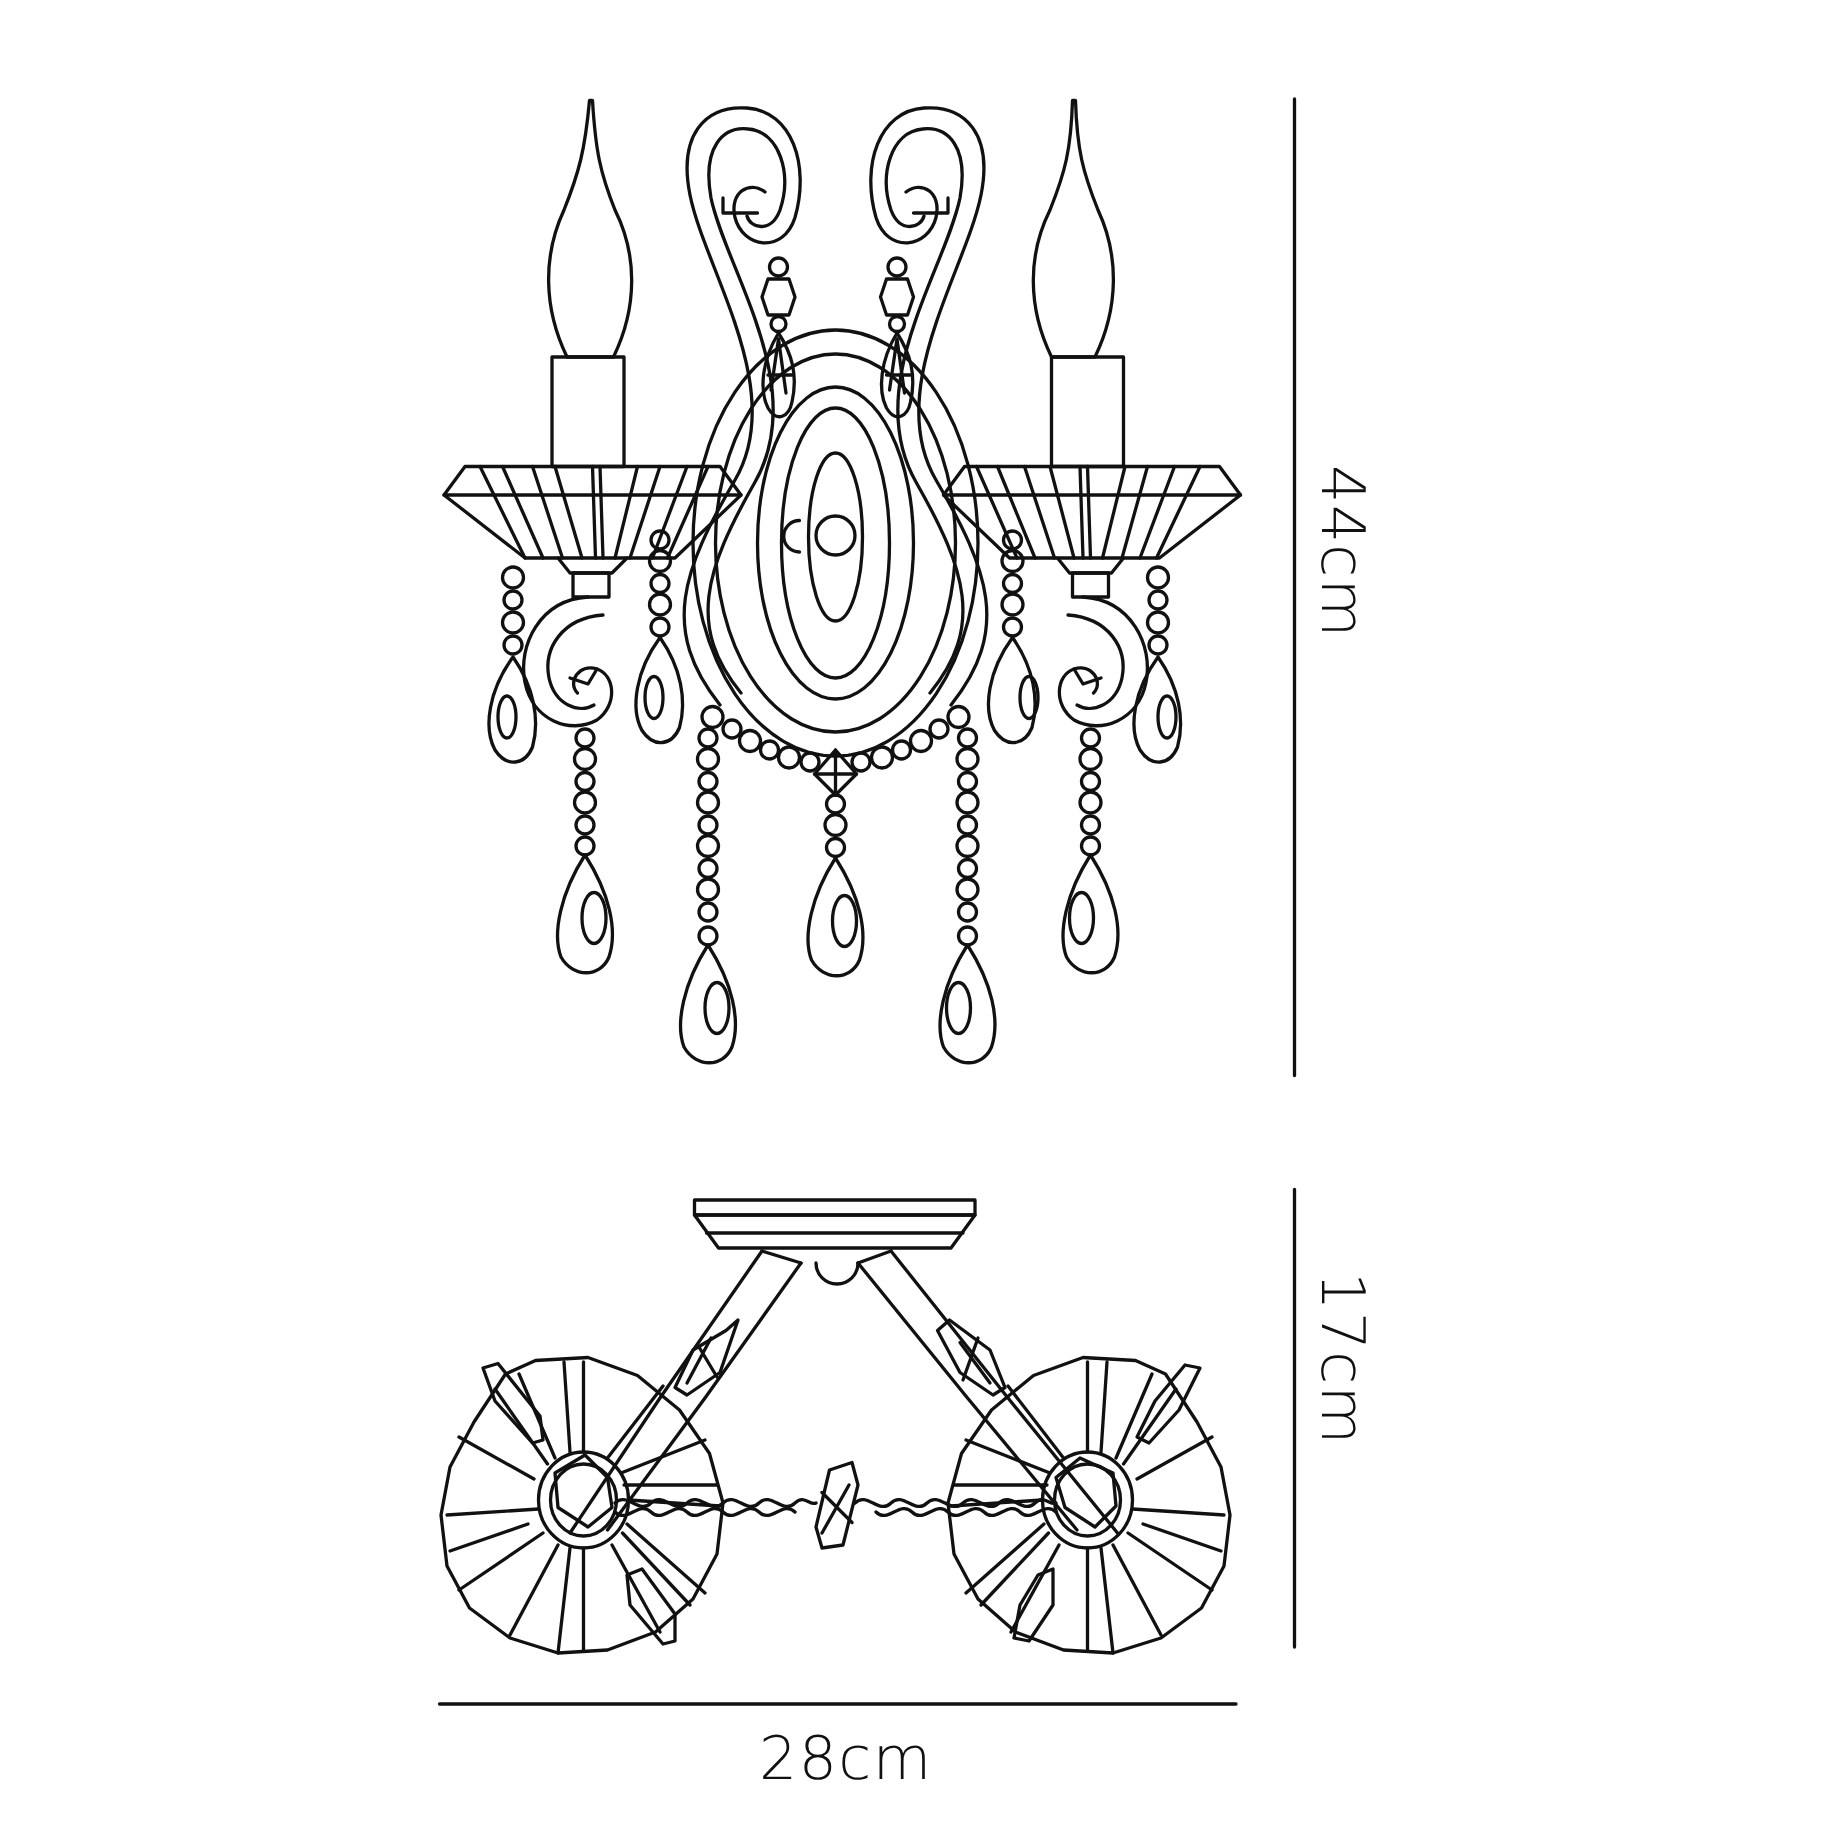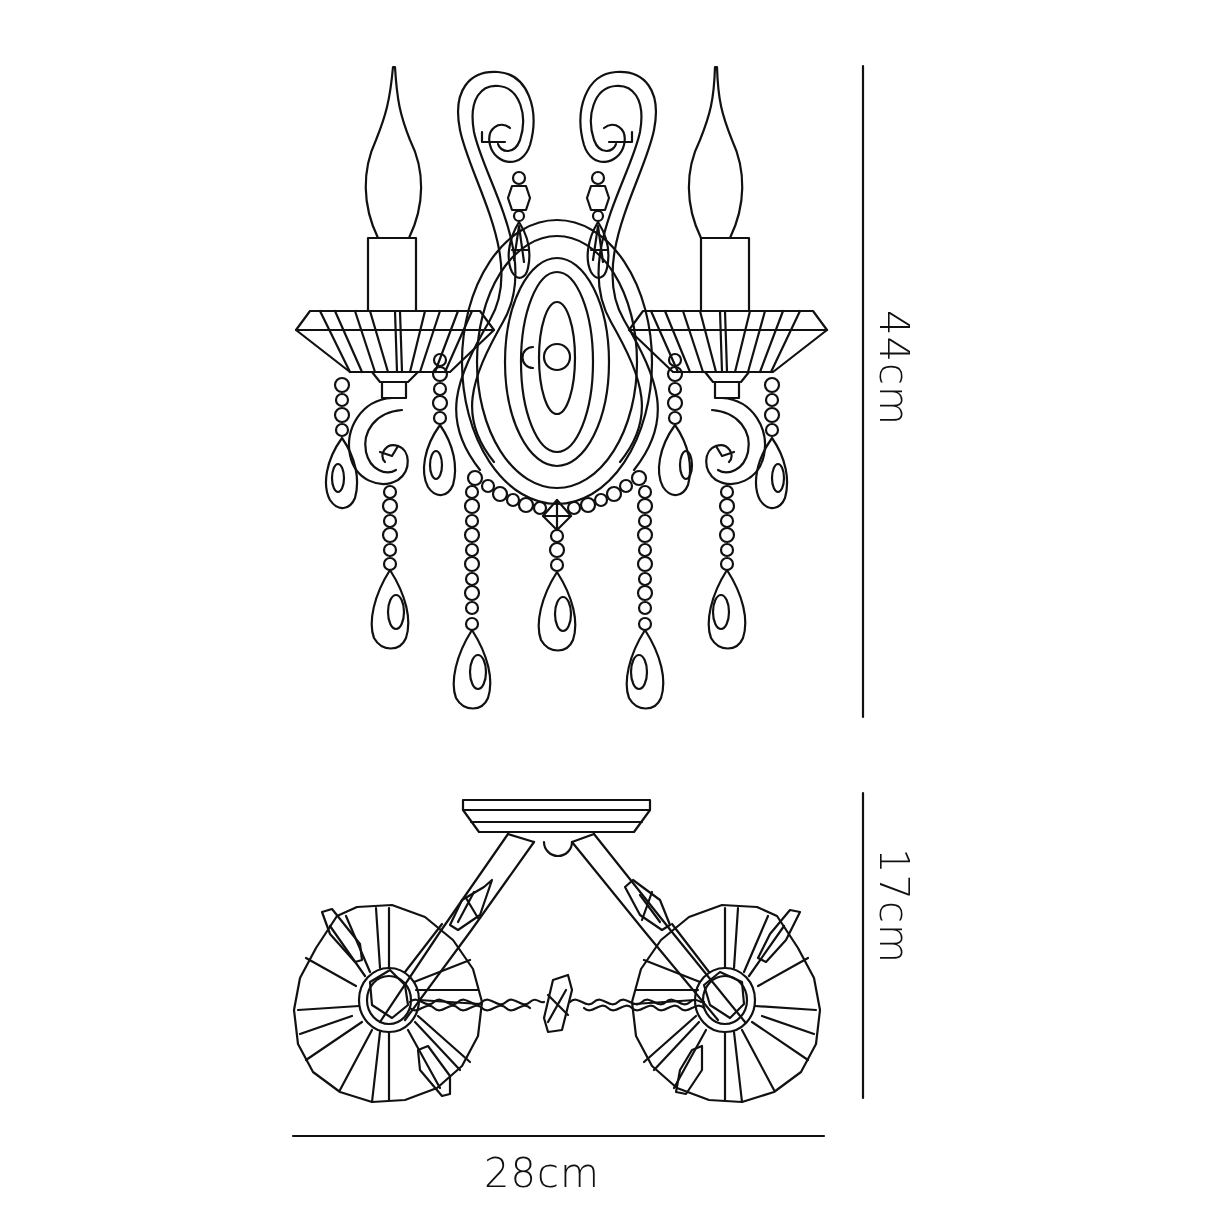--- a/index.html
+++ b/index.html
@@ -2,21 +2,21 @@
 <html><head>
   <meta charset="utf-8">
   <style>
     html, body { margin: 0; padding: 0; background: #ffffff; }
     body { width: 1214px; height: 1214px; position: relative; overflow: hidden; font-family: "DejaVu Sans", sans-serif; }
     .canvas { position: absolute; left: 0; top: 0; width: 1214px; height: 1214px; }
     .dim-label { position: absolute; font-family: "DejaVu Sans", sans-serif; font-weight: 300; color: #111; font-size: 40px; letter-spacing: 1px; white-space: nowrap; }
     .dim-label.vertical { transform-origin: left top; transform: rotate(90deg); }
     #label-height-front { left: 917px; top: 310px; }
     #label-height-side { left: 917px; top: 848px; }
-    #label-width { left: 484px; top: 1150px; }
+    #label-width { left: 506px; top: 1150px; }
     svg line, svg path, svg ellipse, svg circle, svg rect, svg polygon { vector-effect: non-scaling-stroke; }
   </style>
 </head>
 <body>
 
 <svg class="canvas" viewBox="0 0 1214 1214" xmlns="http://www.w3.org/2000/svg" fill="none" stroke="#111" stroke-width="2.2" stroke-linejoin="round" stroke-linecap="round">
 
   <line x1="863" y1="66" x2="863" y2="717"></line>
   <line x1="863" y1="793" x2="863" y2="1098"></line>
   <line x1="293" y1="1136" x2="824" y2="1136"></line>

